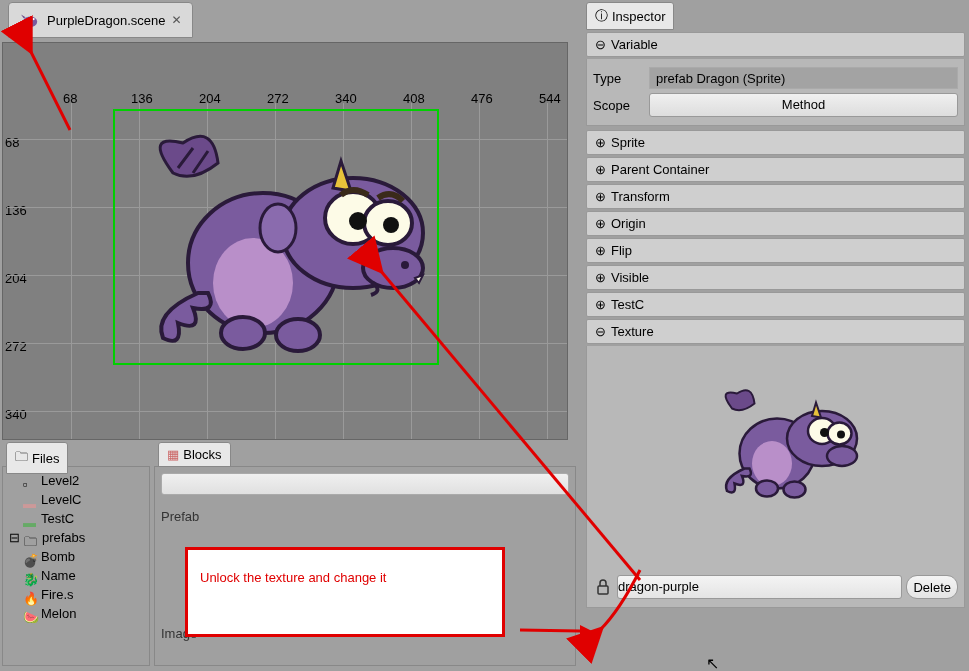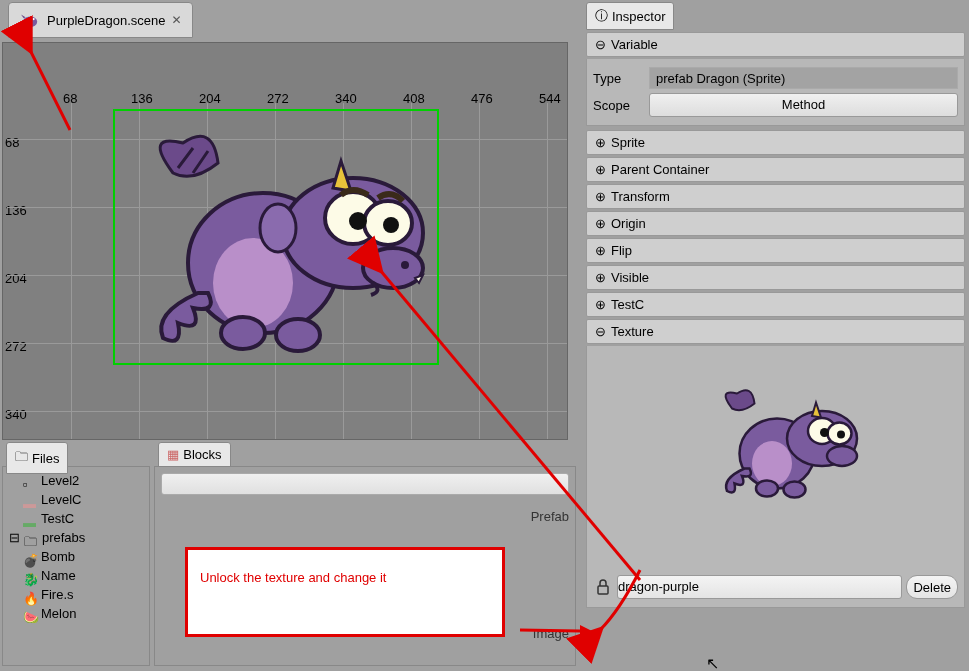--- a/index.html
+++ b/index.html
@@ -30,21 +30,21 @@
   .blocks-panel { flex: 1; }
   .files-body { background: #a0a0a0; border: 1px solid #888; height: 200px; padding: 4px; }
   .search-box { width: 120px; height: 22px; border: 1px solid #aaa; background: #fff; padding: 2px 4px; display:block; margin-bottom: 4px; }
   .tree { font-size: 12px; color: #000; line-height: 19px; white-space: nowrap; overflow: hidden; }
   .tree .row { display:flex; align-items:center; gap:4px; padding-left: 16px; }
   .tree .row.folder { padding-left: 2px; }
   .tree .ico { width: 14px; height: 12px; display:inline-block; }
 
   .blocks-body { background: #a0a0a0; border: 1px solid #888; height: 200px; padding: 6px; position: relative; }
   .blocks-head { width: 100%; background: linear-gradient(#f0f0f0,#e0e0e0); border: 1px solid #aaa; height: 22px; border-radius: 3px; margin-bottom: 8px; }
-  .section-label { text-align:right; color:#333; padding: 6px 0; }
+  .section-label { text-align:left; color:#333; padding: 6px 0; }
   .annot-box { position:absolute; left:30px; top:80px; width:320px; height:90px; border: 3px solid #e00000; background: #fff; color:#e00000; font-size:18px; padding: 14px 12px; line-height: 1.4; }
 
   
   .insp-tab-bar { height: 28px; padding: 2px 0 0 4px; }
   .insp-body { padding: 2px 4px; }
   .insp-group-head { display:flex; align-items:center; gap:6px; background: #cfcfcf; border: 1px solid #999; border-radius: 2px; padding: 4px 8px; margin: 2px 0; cursor: pointer; }
   .expander { width:10px; }
   .variable-body { background:#b8b8b8; border:1px solid #999; border-top:none; padding: 4px 6px; margin-bottom: 4px; }
   .prop-row { display:flex; align-items:center; gap:6px; margin:4px 0; }
   .prop-label { width:50px; color:#000; }

